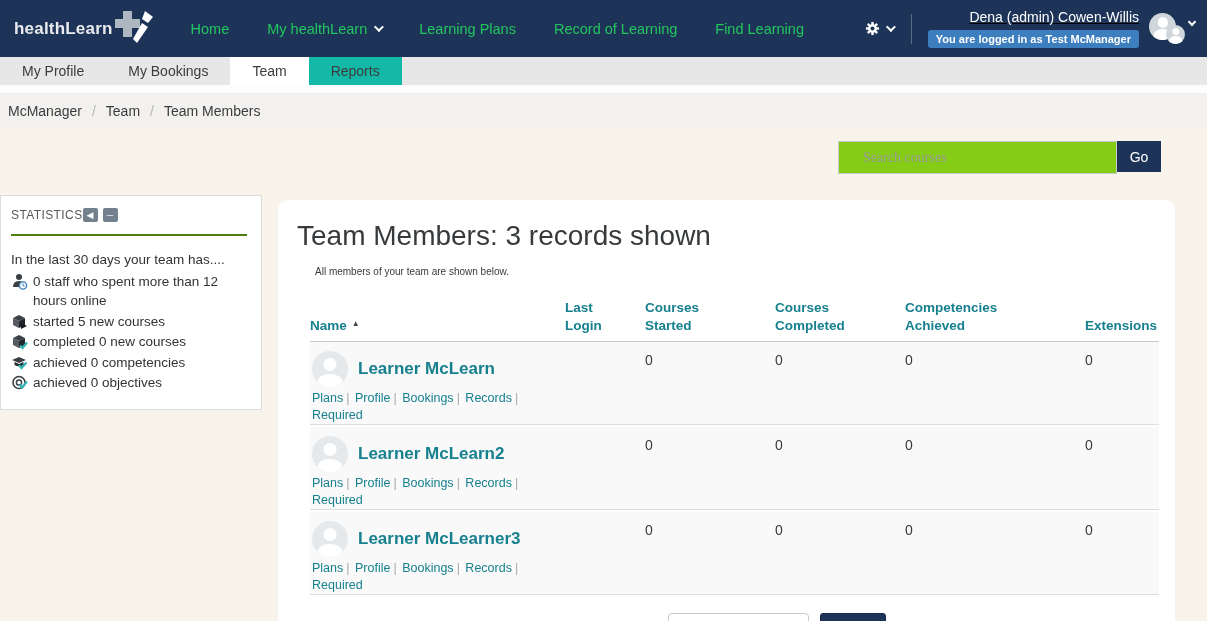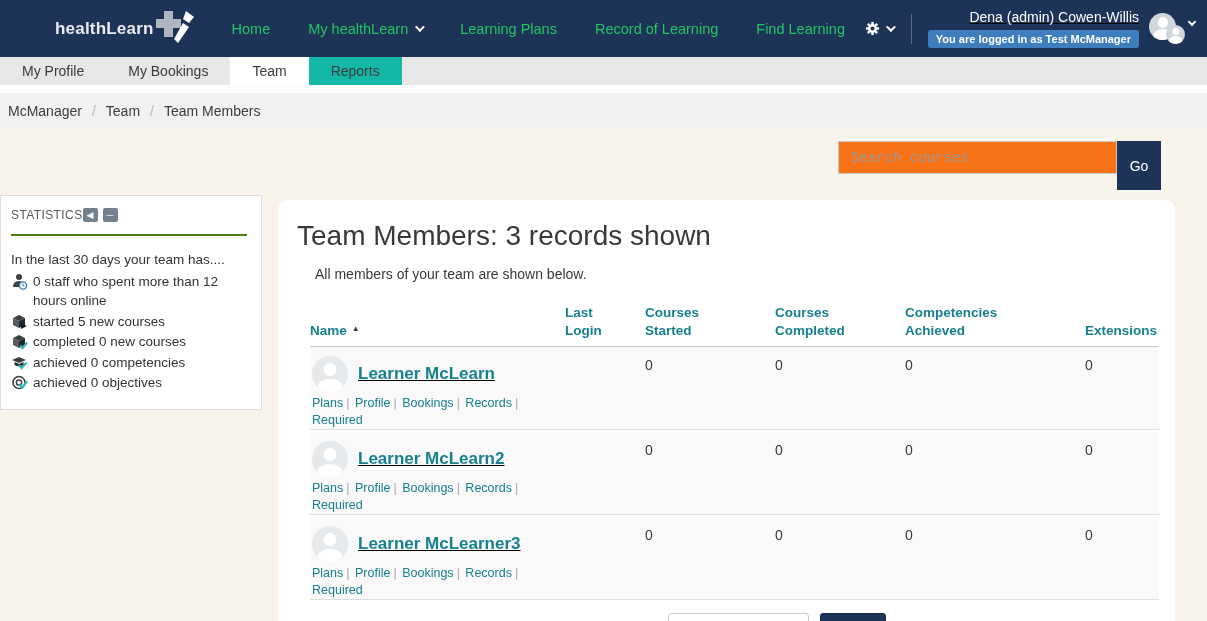--- a/index.html
+++ b/index.html
@@ -2,21 +2,21 @@
 <html><head>
 <meta charset="utf-8">
 <style>
   * { margin:0; padding:0; box-sizing:border-box; }
   html,body { width:1207px; height:621px; overflow:hidden; }
   body { font-family:"Liberation Sans", sans-serif; background:#f8f4ec; position:relative; }
 
   
   .navbar { position:absolute; left:0; top:0; width:1207px; height:57px; background:#1d3458; display:flex; align-items:center; }
   .logo { display:flex; align-items:center; margin-left:14px; cursor:pointer; }
-  .logo-text { color:#e8eaee; font-size:17px; font-weight:bold; letter-spacing:.2px;margin-left:41px; }
+  .logo-text { color:#e8eaee; font-size:17px; font-weight:bold; letter-spacing:.2px; }
   .logo-mark { position:relative; width:42px; height:40px; margin-left:2px; }
   .nav-links { display:flex; align-items:center; margin-left:34px; gap:38px; }
   .nav-item { color:#22c55e; font-size:14.5px; cursor:pointer; white-space:nowrap; display:flex; align-items:center; gap:7px; }
   .chev { width:7px; height:7px; border-right:2px solid #fff; border-bottom:2px solid #fff; transform:rotate(45deg) translateY(-2px); display:inline-block; }
   .nav-right { position:absolute; right:12px; top:0; height:57px; display:flex; align-items:center;text-decoration:underline; }
   .gear-wrap { display:flex; align-items:center; gap:6px; margin-right:18px; cursor:pointer; }
   .nav-divider { width:1px; height:30px; background:#5a6c86; margin-right:16px; }
   .user-block { text-align:right; margin-right:10px; }
   .user-name { color:#fff; font-size:14px; margin-bottom:4px; }
   .user-badge { display:inline-block; background:#3d7ebf; color:#fff; font-size:11px; font-weight:bold; padding:3px 8px; border-radius:3px; }
@@ -38,52 +38,52 @@
   .tab-gap { position:absolute; left:0; top:85px; width:1207px; height:8px; background:#fdfdfd; }
 
   
   .breadcrumb-bar { position:absolute; left:0; top:93px; width:1207px; height:35px; background:#f2f1ef; display:flex; align-items:center; padding-left:8px; }
   .crumb { font-size:14px; color:#3c3c3c; cursor:pointer; }
   .crumb:not(:last-child)::after { content:"/"; color:#b5b5b5; margin:0 10px; cursor:default; }
   .crumb.current { cursor:default; }
 
   
   .search-row { position:absolute; left:838px; top:141px; display:flex; }
-  .search-input { width:279px; height:33px; border:1px solid #c9c9c9; background:#f97316; font-size:14px; padding:0 12px; color:#333; outline:none; font-family:Liberation Mono, monospace; }
+  .search-input { width:279px; height:33px; border:1px solid #c9c9c9; background:#84cc16; font-size:14px; padding:0 24px; color:#333; outline:none; font-family:Liberation Serif, serif; }
   .search-input::placeholder { color:#9a9a9a; }
-  .go-btn { width:44px; height:49px; background:#1d3458; color:#fff; border:none; font-size:14px; cursor:pointer; font-family:"Liberation Sans", sans-serif; }
+  .go-btn { width:44px; height:31px; background:#1d3458; color:#fff; border:none; font-size:14px; cursor:pointer; font-family:"Liberation Sans", sans-serif; }
 
   
   .stats-card { position:absolute; left:0; top:195px; width:262px; background:#fff; border:1px solid #ddd; padding:12px 14px 16px 10px; }
   .stats-head { display:flex; align-items:center; justify-content:flex-start; padding-bottom:12px; border-bottom:2px solid #4d7c0f; }
   .stats-title { font-size:12px; color:#55595c; letter-spacing:.4px; }
   .stats-tools { display:flex; gap:5px; }
   .tool-btn { width:15px; height:14px; background:#72818d; border-radius:2px; color:#fff; font-size:9px; line-height:14px; text-align:center; cursor:pointer; }
   .stats-body { padding-top:14px; font-size:13.5px; color:#333; line-height:1.45; }
   .stats-intro { margin-bottom:2px; }
   .stat-item { display:flex; gap:5px; align-items:flex-start; margin-top:1px; }
   .stat-icon { flex:0 0 17px; width:17px; height:17px; margin-top:1px; }
   .stat-text { flex:1; }
 
   
   .main-card { position:absolute; left:278px; top:200px; width:897px; height:470px; background:#fff; border-radius:10px 10px 0 0; }
   .page-title { font-size:28px; font-weight:400; color:#373a3c; padding:20px 0 0 19px; }
-  .page-subtitle { font-size:14px; color:#373a3c; padding:14px 0 0 37px; }
+  .page-subtitle { font-size:10px; color:#373a3c; padding:14px 0 0 37px; }
 
   .team-table { margin:22px 16px 0 32px; }
   .t-head { display:grid; grid-template-columns:255px 80px 130px 130px 180px 1fr; align-items:end; padding-bottom:6px; border-bottom:1px solid #c8c8c8; }
   .t-head .th { color:#17808f; font-weight:bold; font-size:13.5px; line-height:1.35; width:min-content; white-space:pre-line; }
   .th-name { display:flex; align-items:center; gap:5px; width:auto !important; cursor:pointer; }
   .sort-arrow { font-size:8px; color:#444; transform:translateY(-2px); }
   .th.sortable { cursor:pointer; }
 
   .t-row { display:grid; grid-template-columns:255px 80px 130px 130px 180px 1fr; background:#f9f9f9; min-height:82px; padding-top:9px; border-bottom:1px solid #ddd; margin-bottom:2px; }
   .cell-num { font-size:14px; color:#373a3c; padding-top:1px; }
   .name-cell { padding-left:2px; }
-  .name-line { display:flex; align-items:center; gap:10px;text-decoration:underline; }
+  .name-line { display:flex; align-items:center; gap:10px; }
   .avatar { width:36px; height:36px; border-radius:50%; background:#e6e9ec; position:relative; overflow:hidden; flex:0 0 36px; cursor:pointer; }
   .avatar::before { content:""; position:absolute; top:7px; left:50%; transform:translateX(-50%); width:13px; height:13px; border-radius:50%; background:#fff; }
   .avatar::after { content:""; position:absolute; top:23px; left:50%; transform:translateX(-50%); width:25px; height:16px; border-radius:50% 50% 0 0; background:#fff; }
   .member-name { color:#17808f; font-size:17px; font-weight:bold; cursor:pointer; }
   .row-links { width:210px; margin-top:3px; font-size:12.5px; line-height:1.35; }
   .row-links a { color:#17808f; text-decoration:none; cursor:pointer; }
   .row-links a:not(:first-child)::before { content:"| "; color:#aaa; margin:0 2px 0 3px; }
 
   
   .bottom-controls { position:absolute; left:278px; top:613px; width:897px; }

